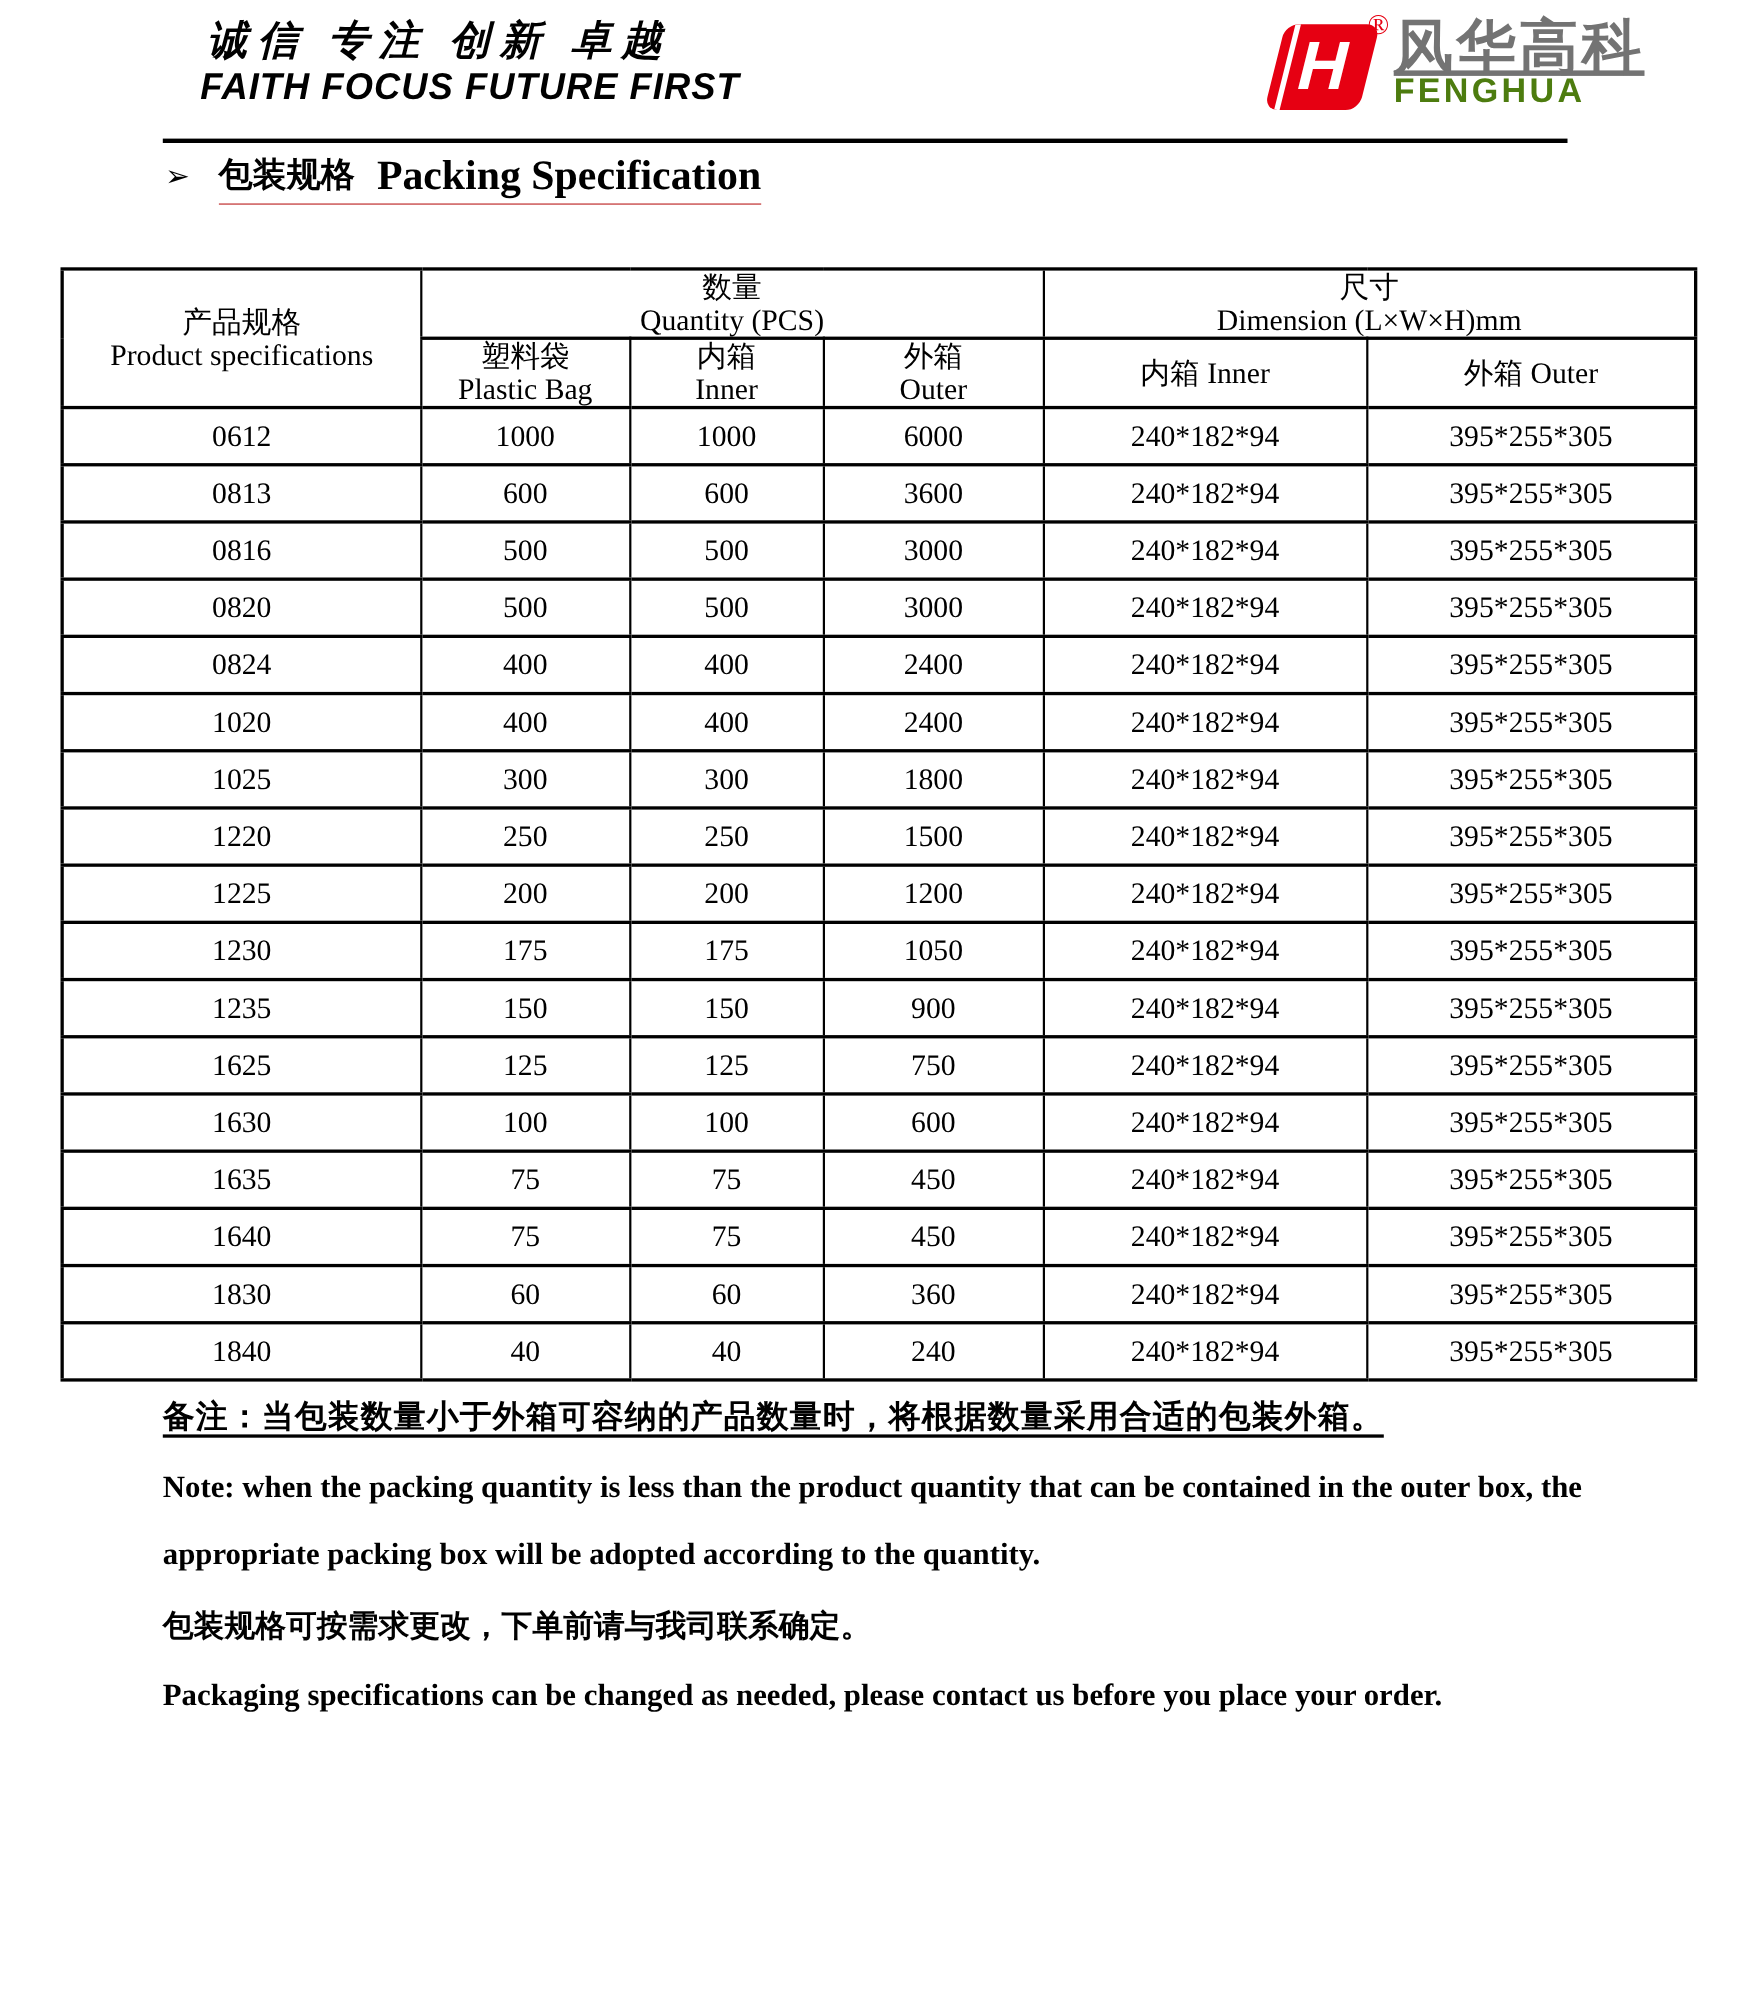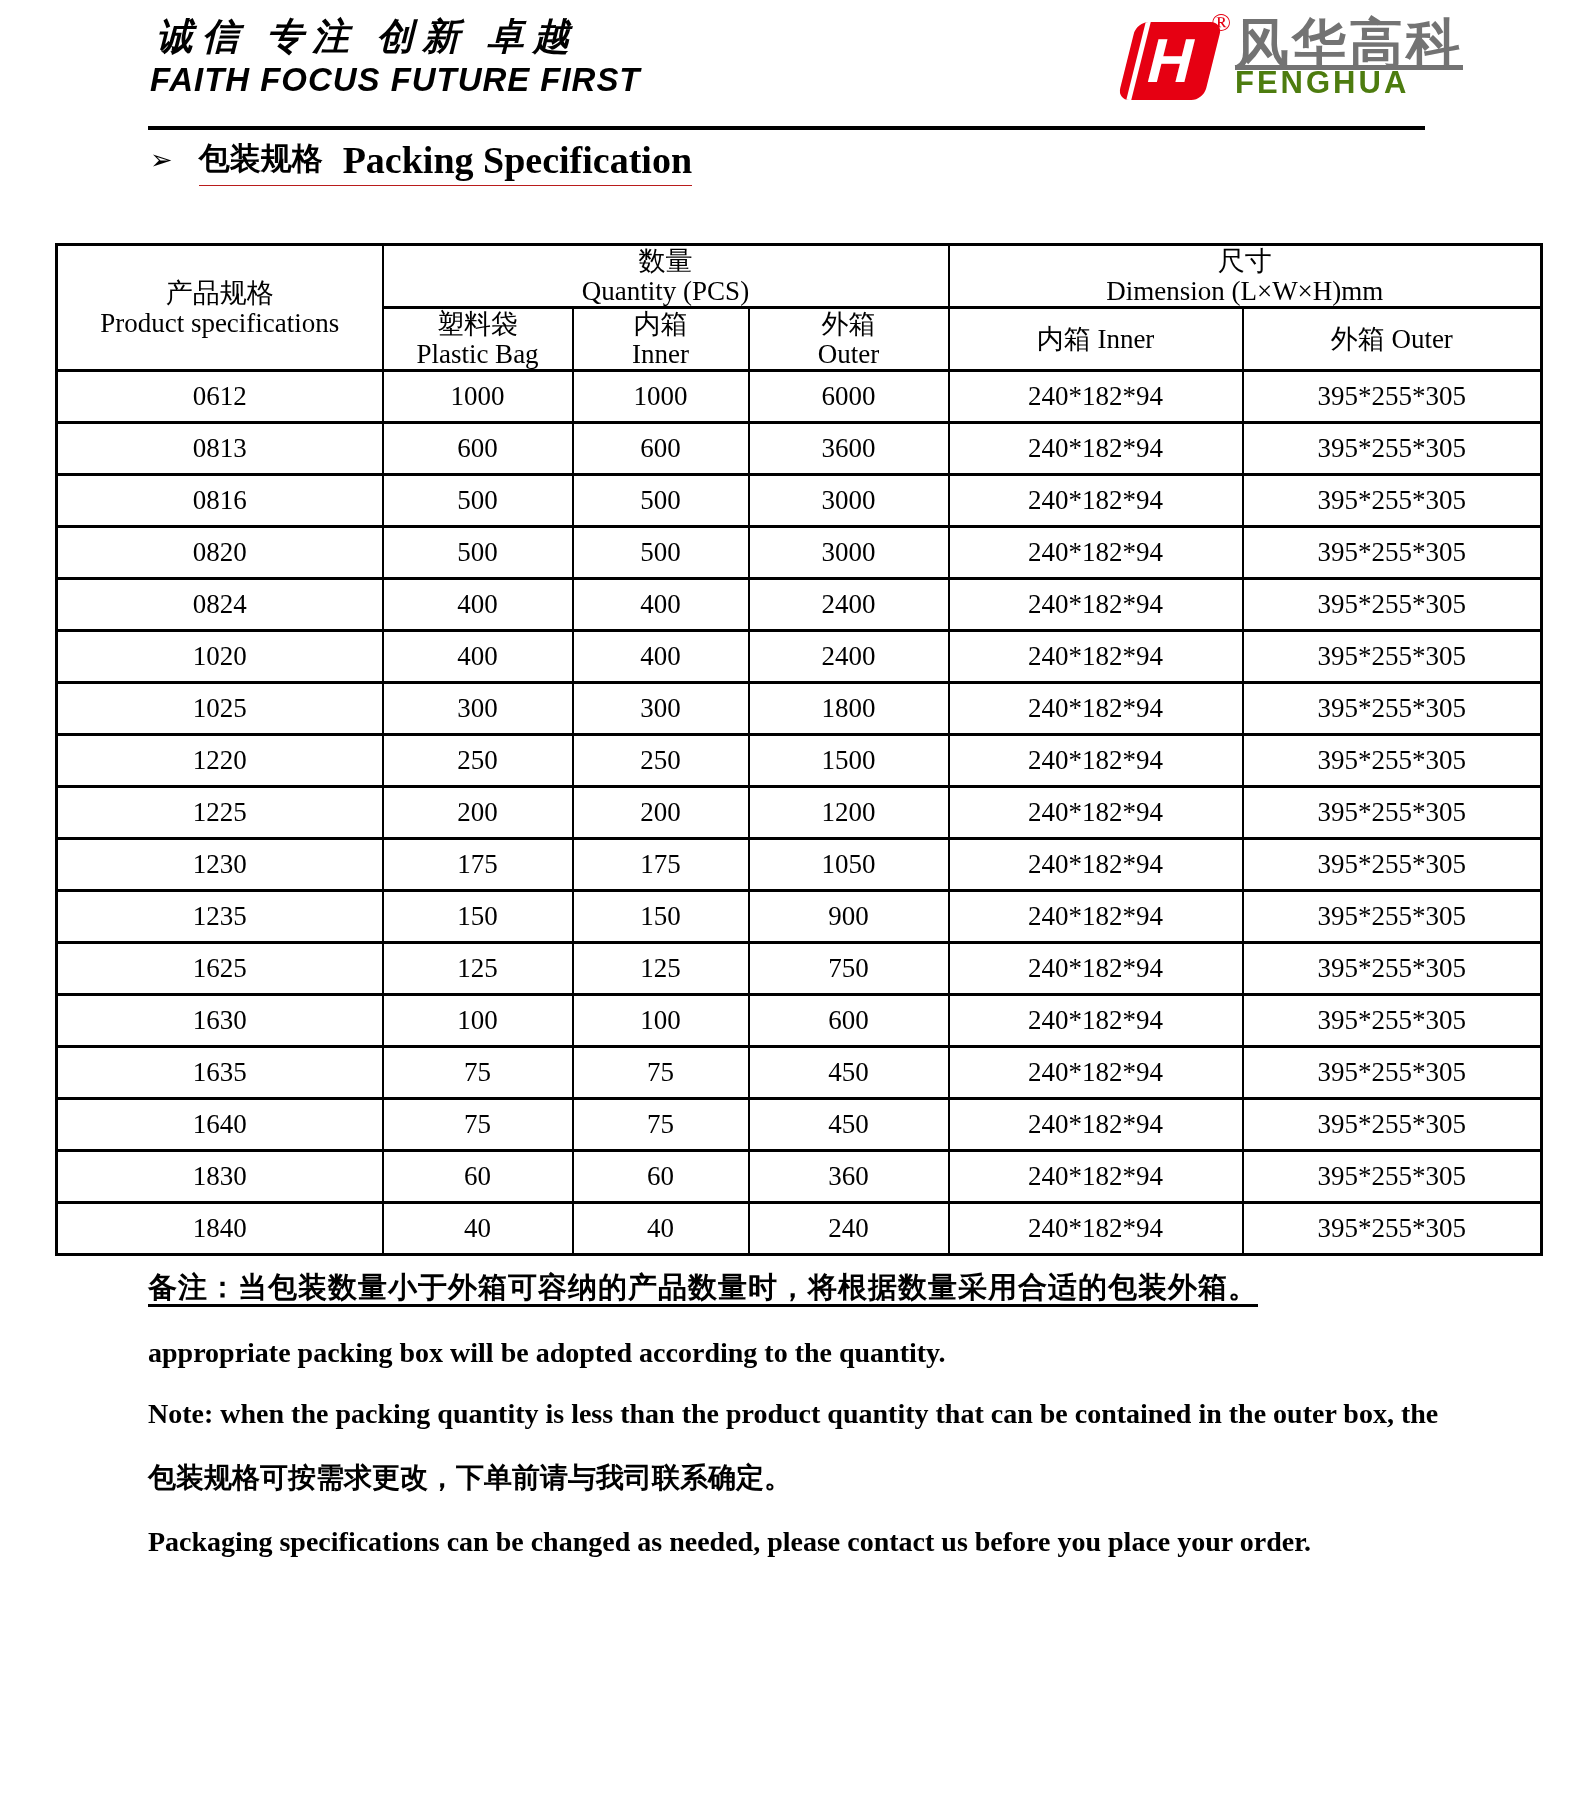--- a/index.html
+++ b/index.html
@@ -6,21 +6,21 @@
   html, body { background: #ffffff; }
   body {
     width: 1591px; height: 1818px;
     position: relative;
     color: #000;
     font-family: "Liberation Serif", "DejaVu Serif", serif;
     overflow: hidden;
   }
 
   
-  .header { position: relative; height: 126px; }
+  .header { position: relative; height: 126px; margin-left: 32px; }
   .slogan-cn {
     position: absolute; left: 156px; top: 12px;
     font-size: 37px; font-style: italic; font-weight: bold;
     letter-spacing: 9px;
     font-family: "Liberation Serif", "DejaVu Serif", serif;
   }
   .slogan-en {
     position: absolute; left: 150px; top: 60px;
     font-size: 34px; font-style: italic; font-weight: bold;
     letter-spacing: 1px;
@@ -318,17 +318,17 @@
         <td>40</td>
         <td>240</td>
         <td>240*182*94</td>
         <td>395*255*305</td>
       </tr>
     </tbody>
 </table>
 
 <div class="notes">
   <div class="note-cn">备注：当包装数量小于外箱可容纳的产品数量时，将根据数量采用合适的包装外箱。</div>
+  <div class="note-line">Note: when the packing quantity is less than the product quantity that can be contained in the outer box, the</div>
   <div class="note-line">appropriate packing box will be adopted according to the quantity.</div>
-  <div class="note-line">Note: when the packing quantity is less than the product quantity that can be contained in the outer box, the</div>
   <div class="note-line">包装规格可按需求更改，下单前请与我司联系确定。</div>
   <div class="note-line">Packaging specifications can be changed as needed, please contact us before you place your order.</div>
 </div>
 
 </body></html>

